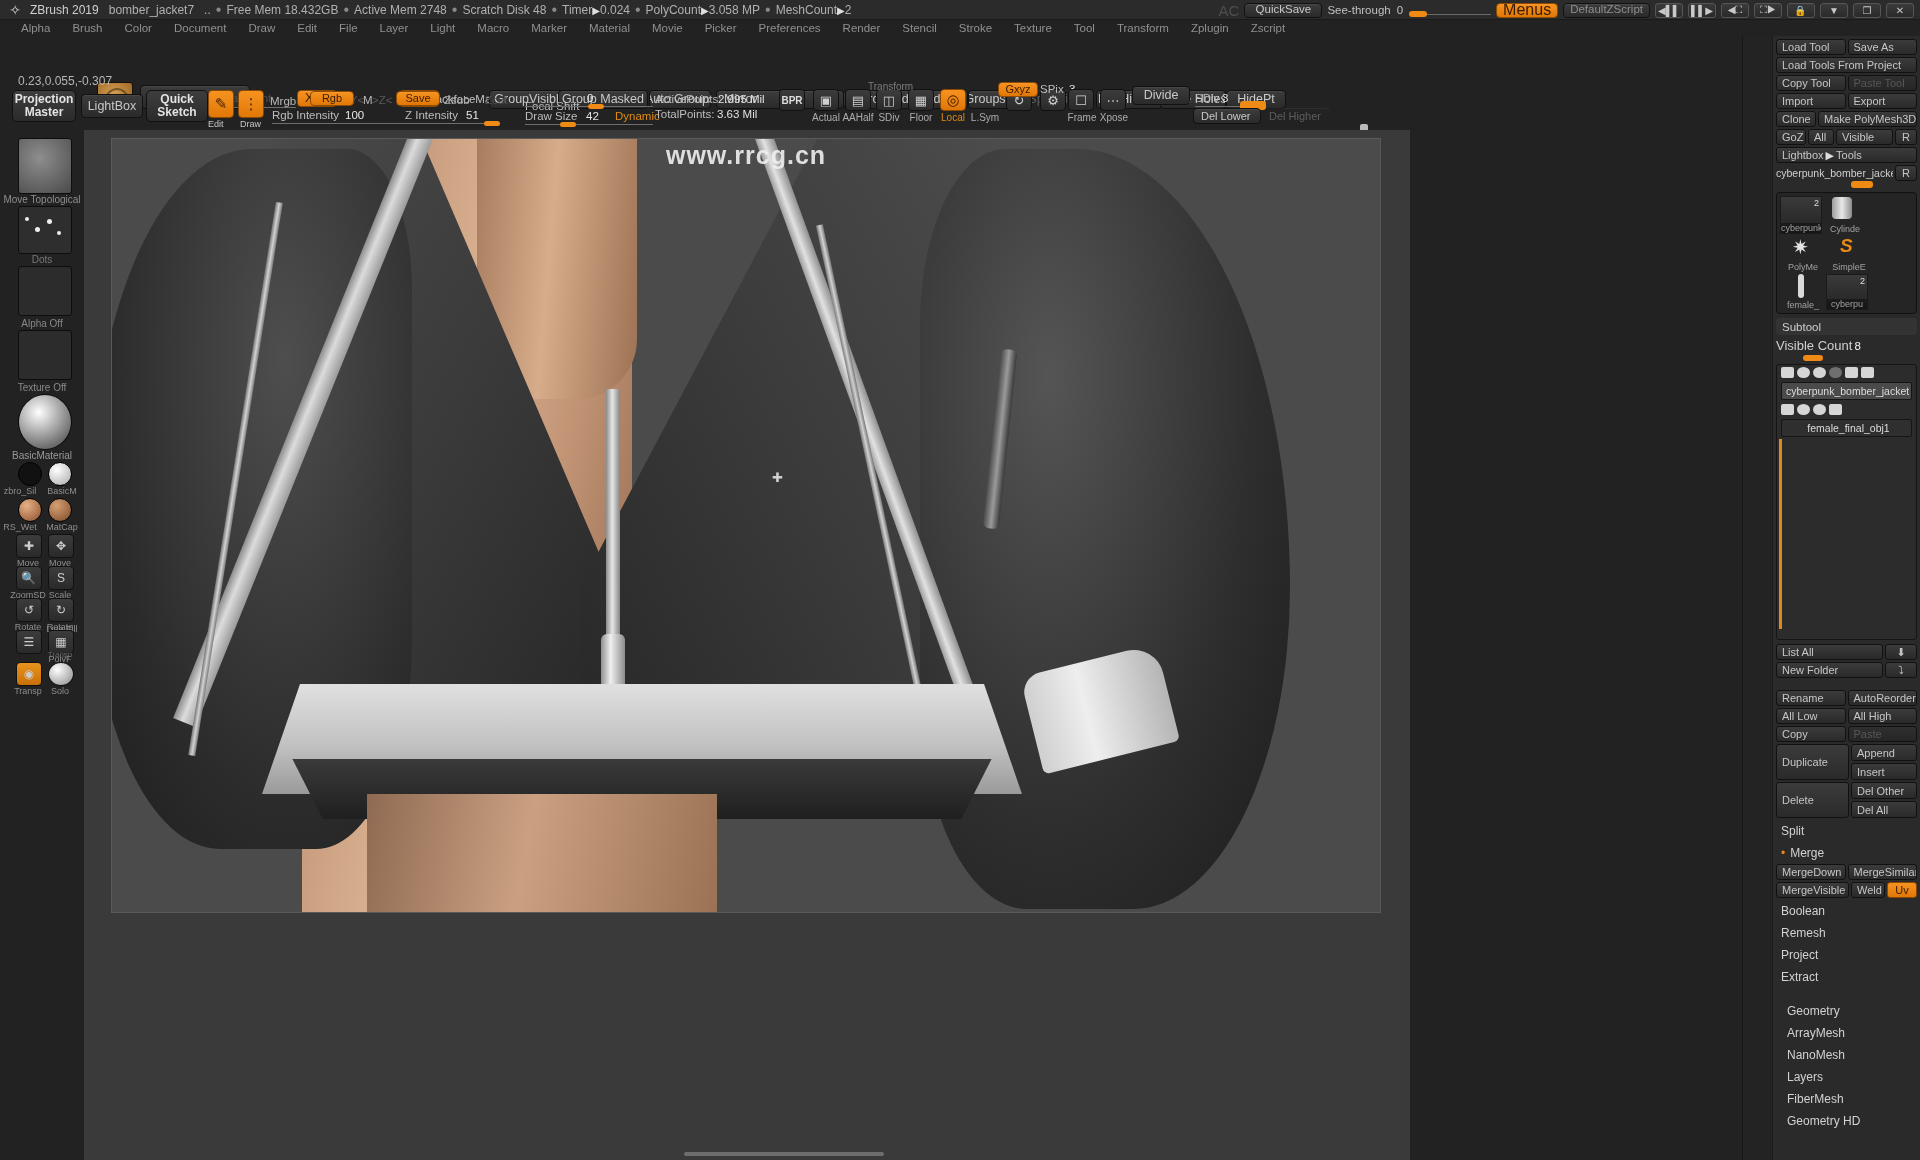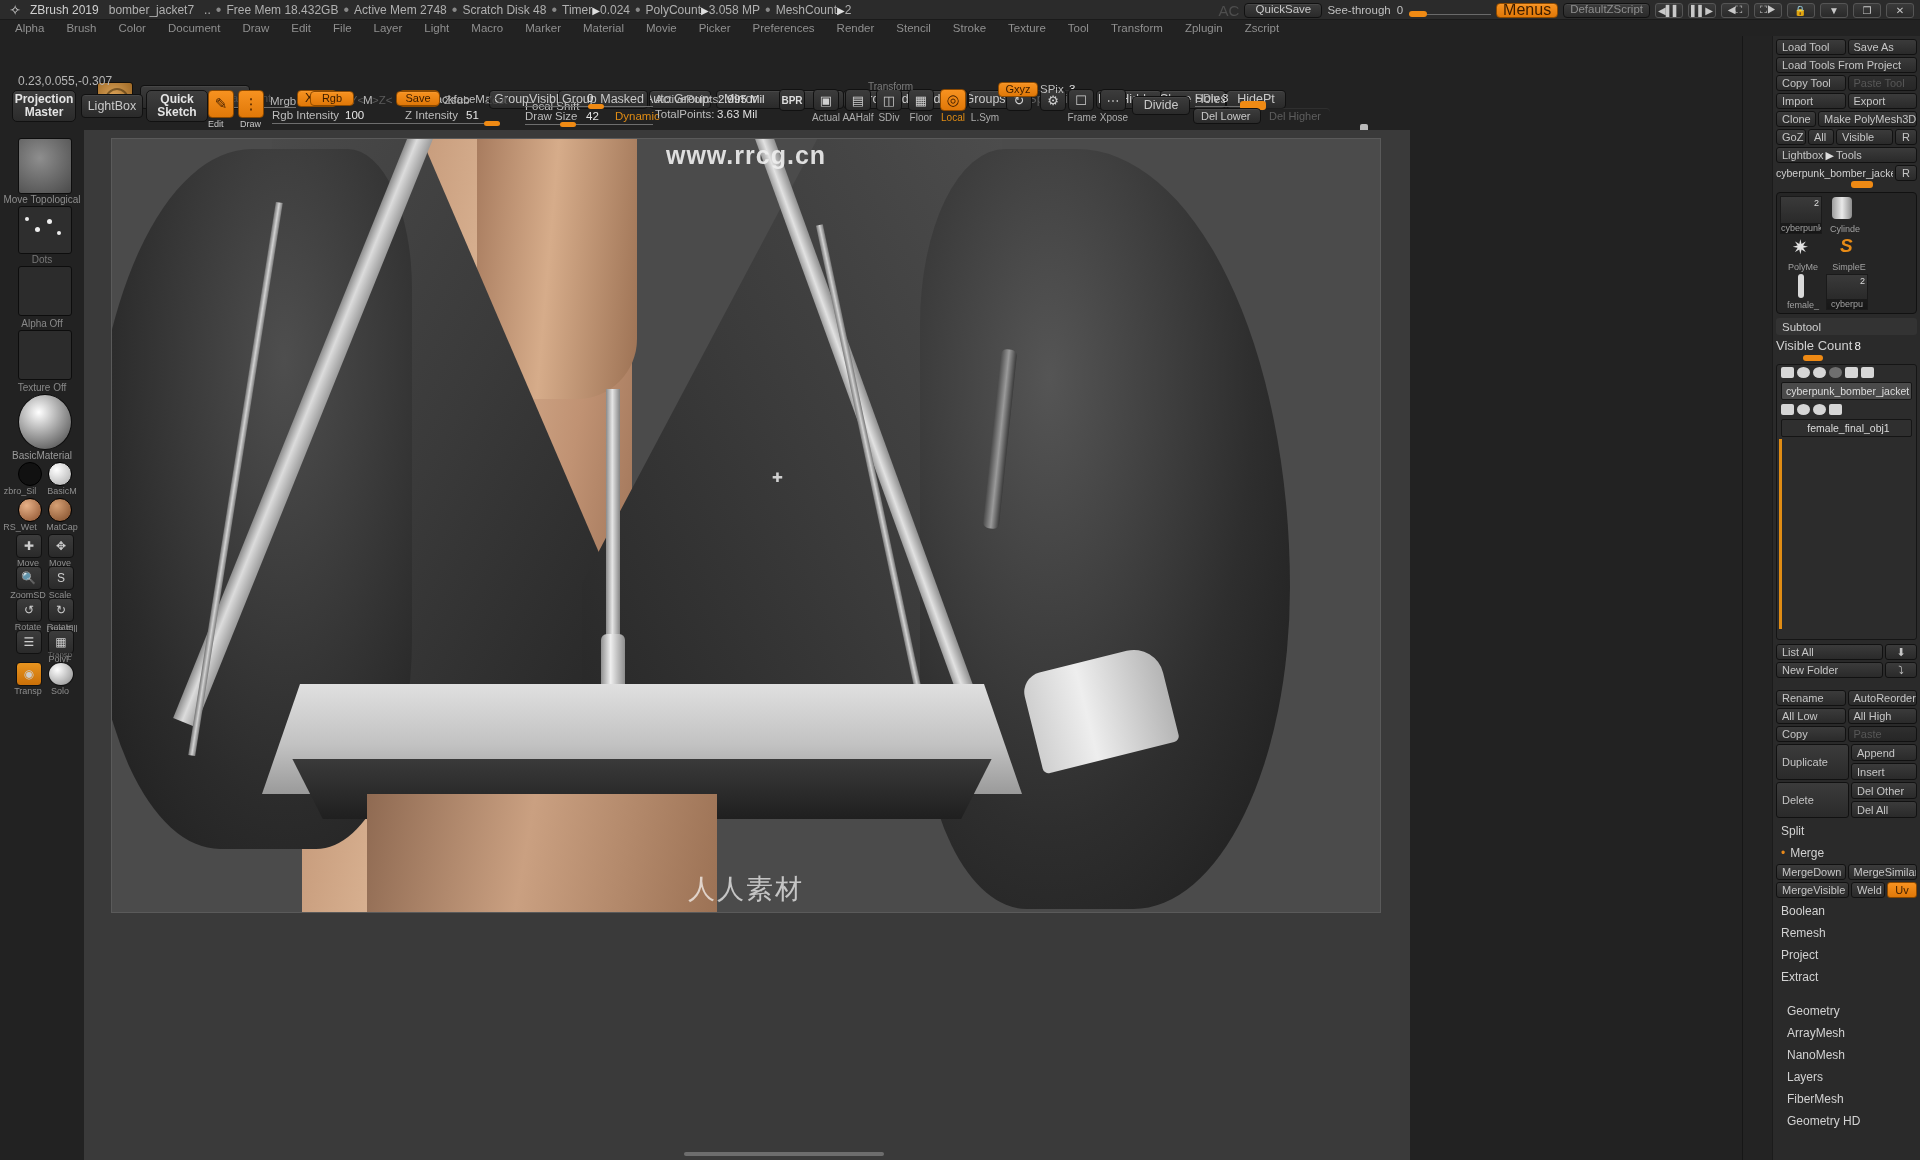--- a/index.html
+++ b/index.html
@@ -46,21 +46,21 @@
   .tinfo { font-size: 12px; color: #b0b0b0; margin-left: 10px; }
   .bullet { color: #888; margin: 0 5px; }
   .arrowg { color: #ddd; font-size: 10px; }
   #zlogo {
     width: 22px; height: 18px; margin-left: 4px; margin-right: 4px;
     color: #d0d0d0; font-size: 14px; display: flex; align-items: center; justify-content: center;
   }
 
   #menubar {
     position: absolute; left: 0; top: 20px; width: 1913px; height: 16px;
-    display: flex; align-items: center; padding-left: 4px; gap: 0px;
+    display: flex; align-items: center; padding-left: 10px; gap: 0px;
   }
   #menubar .mi {
     font-size: 11.5px; color: #909090; padding: 0 11px; line-height: 16px;
     background: none; border: none;
   }
 
   
   #tbright { position: absolute; right: 0; top: 0; height: 20px; display: flex; align-items: center; gap: 5px; padding-right: 6px; }
   .qs { width: 78px; height: 15px; font-size: 11.5px; justify-content: center; }
   .seethru { display: flex; align-items: center; gap: 6px; position: relative; justify-content: center; }
@@ -442,21 +442,21 @@
   <span class="navlabel" style="position:absolute;left:968px;top:25px;width:34px">L.Sym</span>
   <div class="navicon" style="position:absolute;left:1040px;top:3px;width:26px;height:22px">⚙</div>
   <span class="navlabel" style="position:absolute;left:868px;top:-6px;width:44px;color:#7c7c7c">Transform</span>
   <div class="btn center on" style="position:absolute;left:998px;top:-4px;width:40px;height:15px;font-size:11px">Gxyz</div>
   <span class="labelslider" style="left:1040px;top:-3px">SPix</span>
   <span class="labelslider" style="left:1069px;top:-3px;color:#e6e6e6">3</span>
   <div class="navicon" style="position:absolute;left:1068px;top:3px;width:26px;height:22px">☐</div>
   <span class="navlabel" style="position:absolute;left:1066px;top:25px;width:32px">Frame</span>
   <div class="navicon" style="position:absolute;left:1100px;top:3px;width:26px;height:22px">⋯</div>
   <span class="navlabel" style="position:absolute;left:1098px;top:25px;width:32px">Xpose</span>
-  <div class="btn center" style="position:absolute;left:1132px;top:10px;width:58px;height:19px">Divide</div>
+  <div class="btn center" style="position:absolute;left:1132px;top:0;width:58px;height:19px">Divide</div>
   <span class="labelslider" style="left:1195px;top:6px">SDiv</span>
   <span class="labelslider" style="left:1222px;top:6px;color:#e6e6e6">3</span>
   <div class="lstrack" style="left:1195px;top:20px;width:65px"></div>
   <div class="lsknob" style="left:1240px;top:15px;width:26px;height:9px"></div>
   <div class="btn" style="position:absolute;left:1193px;top:22px;width:68px;height:16px;font-size:11px">Del Lower</div>
   <div class="btn dim" style="position:absolute;left:1262px;top:22px;width:68px;height:16px;font-size:11px;border:none;background:none">Del Higher</div>
   <div style="position:absolute;left:1360px;top:38px;width:8px;height:8px;background:#bbb;border-radius:2px"></div>
 </div>
 
 <div id="leftshelf">
@@ -535,21 +535,20 @@
         <div class="pipeR"></div>
         <div class="zipper"></div>
         <div class="zipperpull"></div>
         <div class="hem"></div>
         <div class="hemdark"></div>
         <div class="cuffR"></div>
       </div>
       <div class="waist"></div>
       <div id="cursorcross">✚</div>
       <div id="wmtop">www.rrcg.cn</div>
-      <div id="wm">人人素材</div>
     </div>
   </div>
   <div id="hscroll"></div>
 </div>
 
 <div id="rightstrip"></div>
 
 <div id="rightpanel">
   <div class="rp-row" style="padding-top:3px">
     <div class="rp-btn">Load Tool</div>

